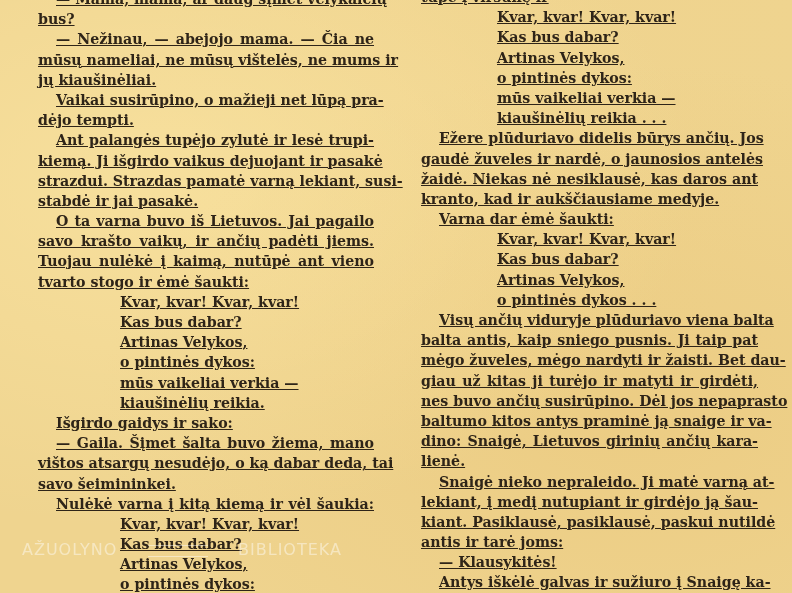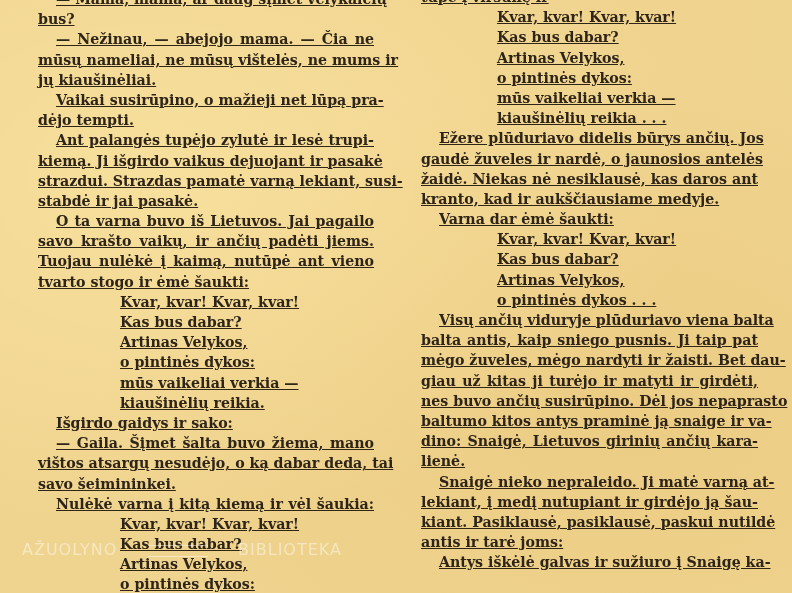--- a/index.html
+++ b/index.html
@@ -89,20 +89,21 @@
       <div class="line">mėgo žuveles, mėgo nardyti ir žaisti. Bet dau-</div>
       <div class="line">giau už kitas ji turėjo ir matyti ir girdėti,</div>
       <div class="line">nes buvo ančių susirūpino. Dėl jos nepaprasto</div>
       <div class="line">baltumo kitos antys praminė ją snaige ir va-</div>
       <div class="line">dino: Snaigė, Lietuvos girinių ančių kara-</div>
       <div class="line last">lienė.</div>
       <div class="line indent">Snaigė nieko nepraleido. Ji matė varną at-</div>
       <div class="line">lekiant, į medį nutupiant ir girdėjo ją šau-</div>
       <div class="line">kiant. Pasiklausė, pasiklausė, paskui nutildė</div>
       <div class="line last">antis ir tarė joms:</div>
+      <div class="line indent last">— Klausykitės!</div>
       <div class="line indent">Antys iškėlė galvas ir sužiuro į Snaigę ka-</div>
     </div>
   <div class="watermark">
     <span>AŽUOLYNO</span>
     <span class="wm-mark"></span>
     <span>BIBLIOTEKA</span>
   </div>
 </div>
 
 </body></html>

